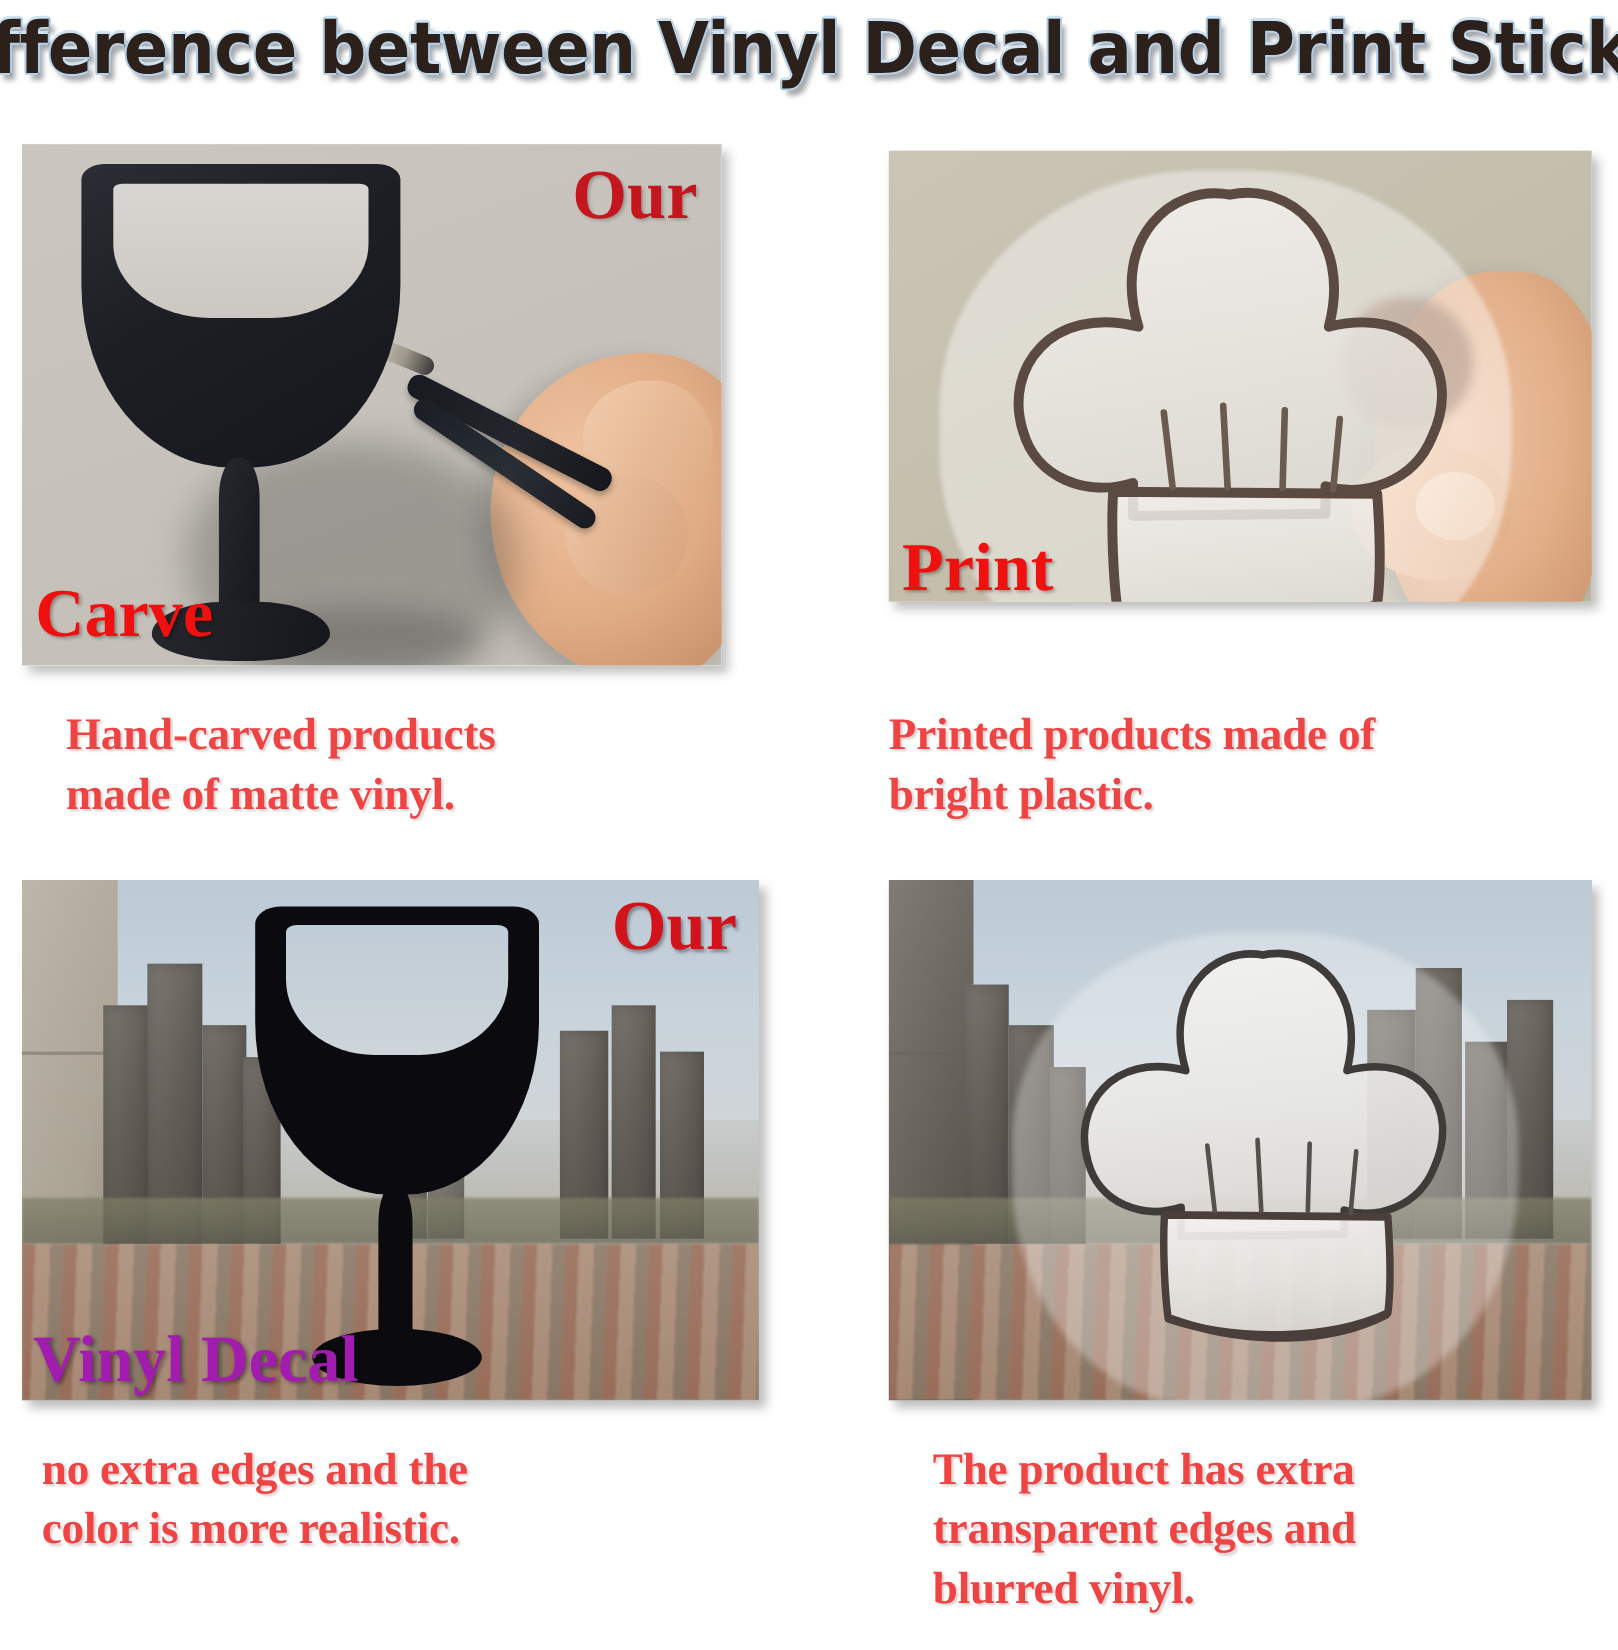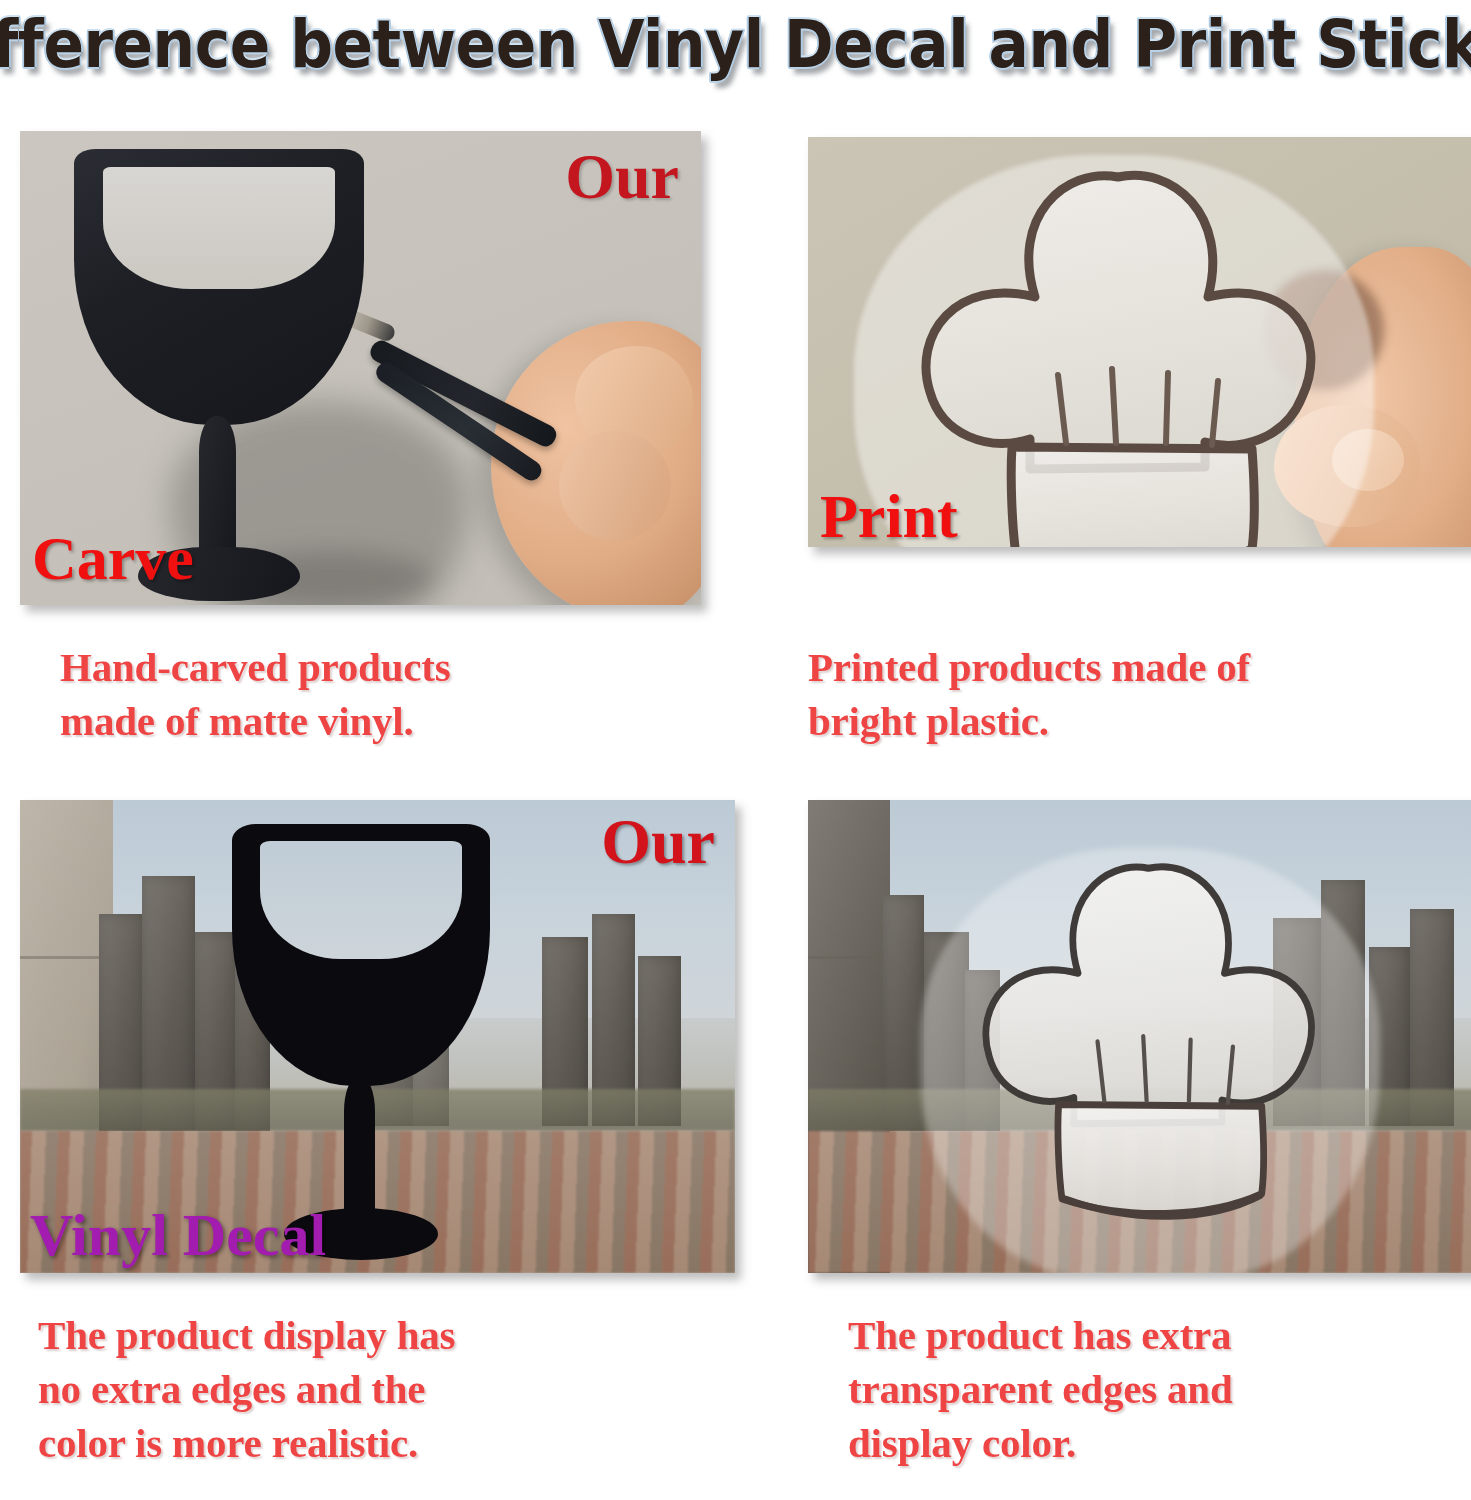--- a/index.html
+++ b/index.html
@@ -24,21 +24,21 @@
        0 -2px 0 #cfe2f2,
       -2px 0 0 #b0cce4,
        2px 0 0 #b0cce4,
        5px 7px 5px rgba(90,95,102,0.55);
   }
   .title-text::after{content:"";}
 
   
   .panel{position:absolute;overflow:hidden;
     box-shadow:6px 7px 9px rgba(110,110,110,0.45);
-    background:#cfcbc4;padding-left:45px;}
+    background:#cfcbc4;}
   .cap{position:absolute;color:#ef4444;
     font-family:"Liberation Serif",serif;font-weight:700;
     font-size:41px;line-height:54px;letter-spacing:-0.2px;
     text-shadow:2px 2px 2px rgba(160,120,120,0.35);}
 
   
   .lbl{position:absolute;font-family:"Liberation Serif",serif;font-weight:700;
        line-height:1;white-space:nowrap;}
   .lbl-our{font-size:64px;color:#C4161F;text-shadow:2px 2px 3px rgba(0,0,0,.22);}
   .lbl-our-b{font-size:64px;color:#D3131B;text-shadow:2px 2px 3px rgba(0,0,0,.35);}
@@ -217,21 +217,20 @@
          border-radius:44% 44% 10% 10%/24% 24% 5% 5%;"></div>
     <div style="position:absolute;left:20%;top:88%;width:60%;height:12%;background:#0b0a0f;
          border-radius:50%;"></div>
   </div>
 
   <div class="lbl lbl-our-b" style="right:20px;top:10px;">Our</div>
   <div class="lbl lbl-red-b" style="left:10px;bottom:8px;">Vinyl Decal</div>
 </div>
 
 <div class="cap" style="left:38px;top:1308px;width:640px;">
-  <div>The product display has</div>
   <div>no extra edges and the</div>
   <div>color is more realistic.</div>
 </div>
 
 <div class="panel" id="p4" style="left:808px;top:800px;width:639px;height:473px;">
   <div class="city">
     <div class="sky"></div>
     <div class="wallL" style="width:12%;background:linear-gradient(100deg,#6f6a62,#555048 70%,#474239);"></div>
     <div class="twr" style="left:11%;bottom:30%;width:6%;height:50%;"></div>
     <div class="twr" style="left:17%;bottom:30%;width:6.5%;height:42%;"></div>
@@ -271,14 +270,14 @@
         <line x1="358" y1="234" x2="352" y2="298"></line>
       </g>
     </svg>
   </div>
 
 </div>
 
 <div class="cap" style="left:848px;top:1308px;width:620px;">
   <div>The product has extra</div>
   <div>transparent edges and</div>
-  <div>display color.</div>
+  <div>blurred vinyl.</div>
 </div>
 
 </body></html>

